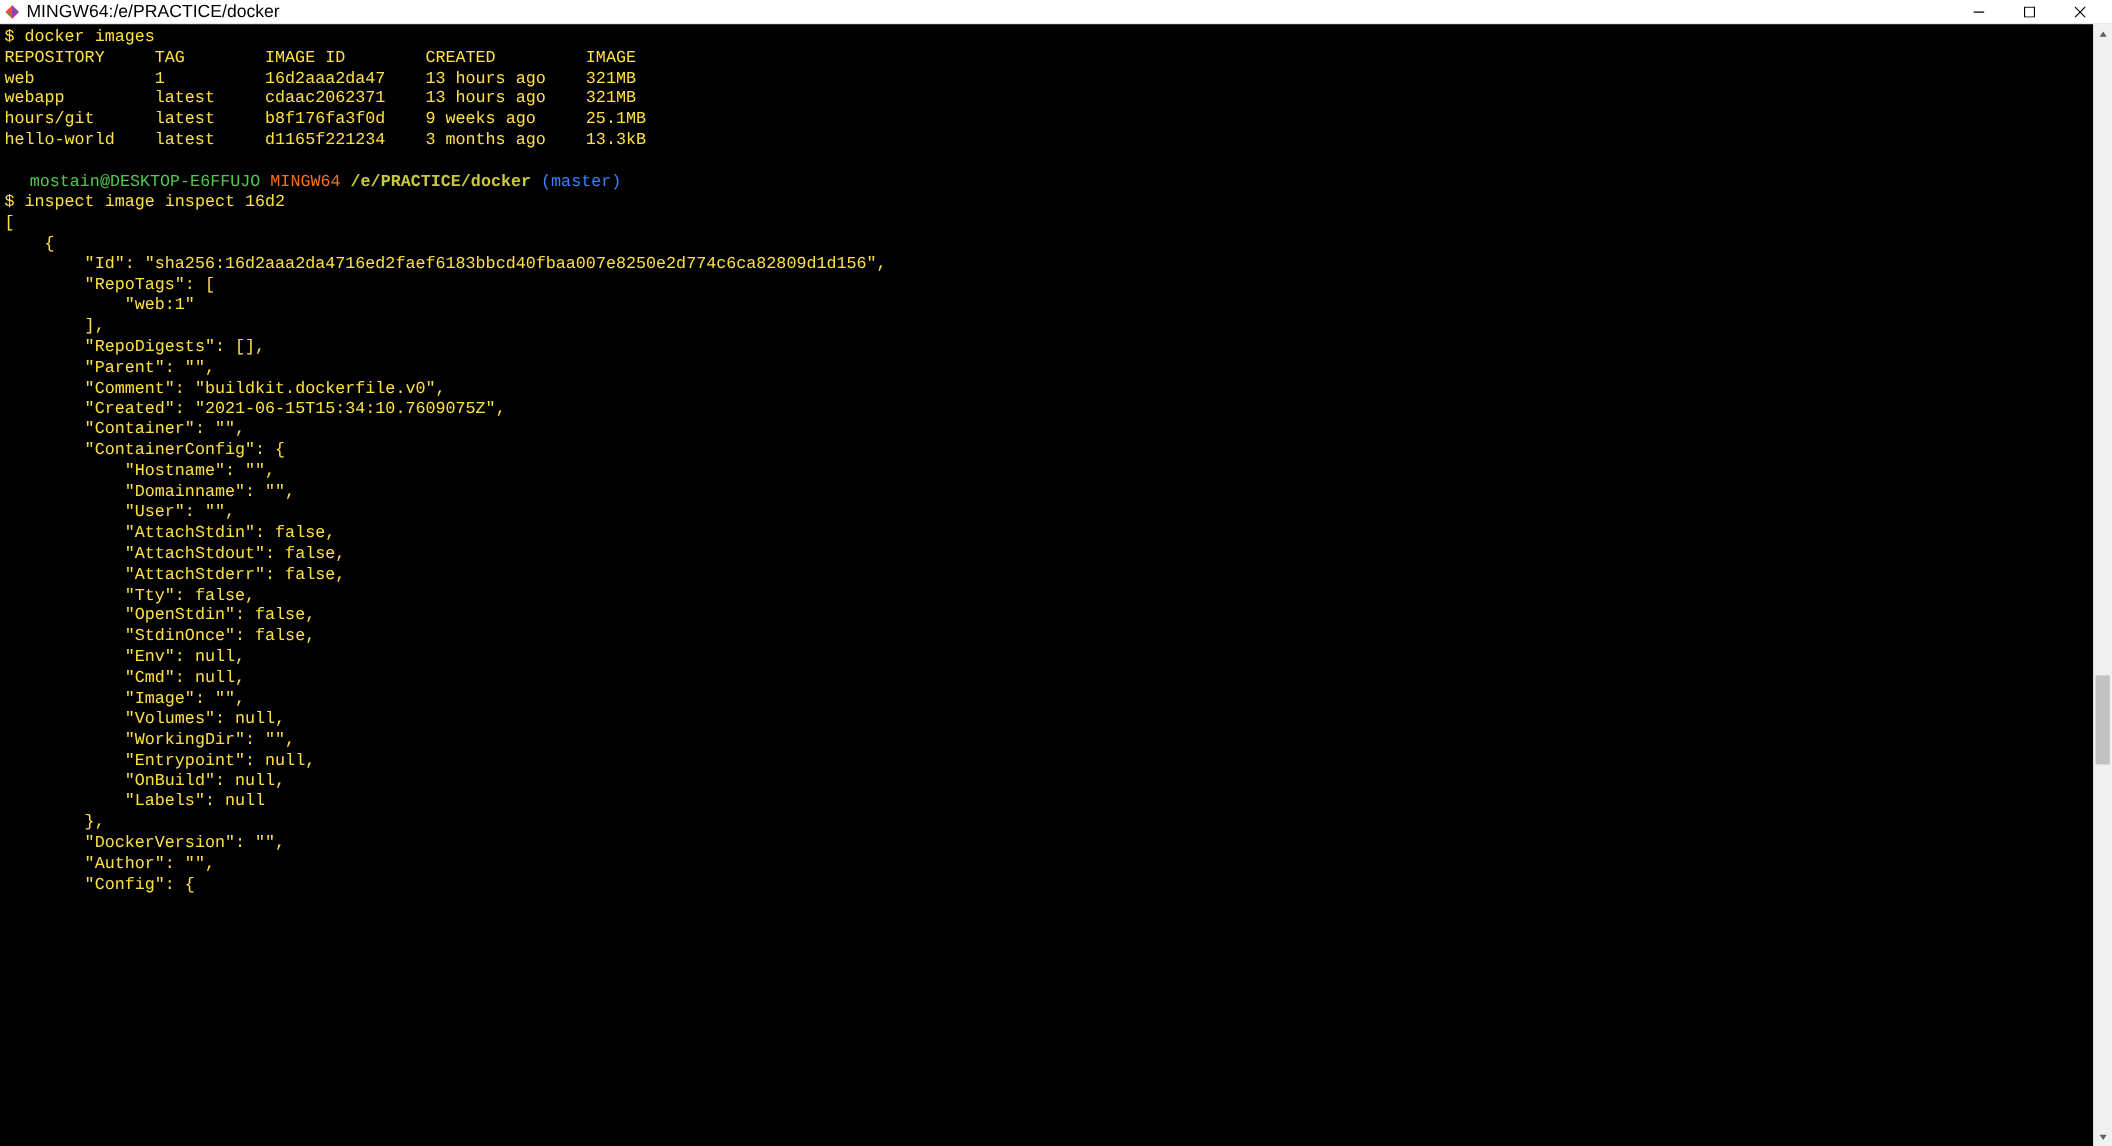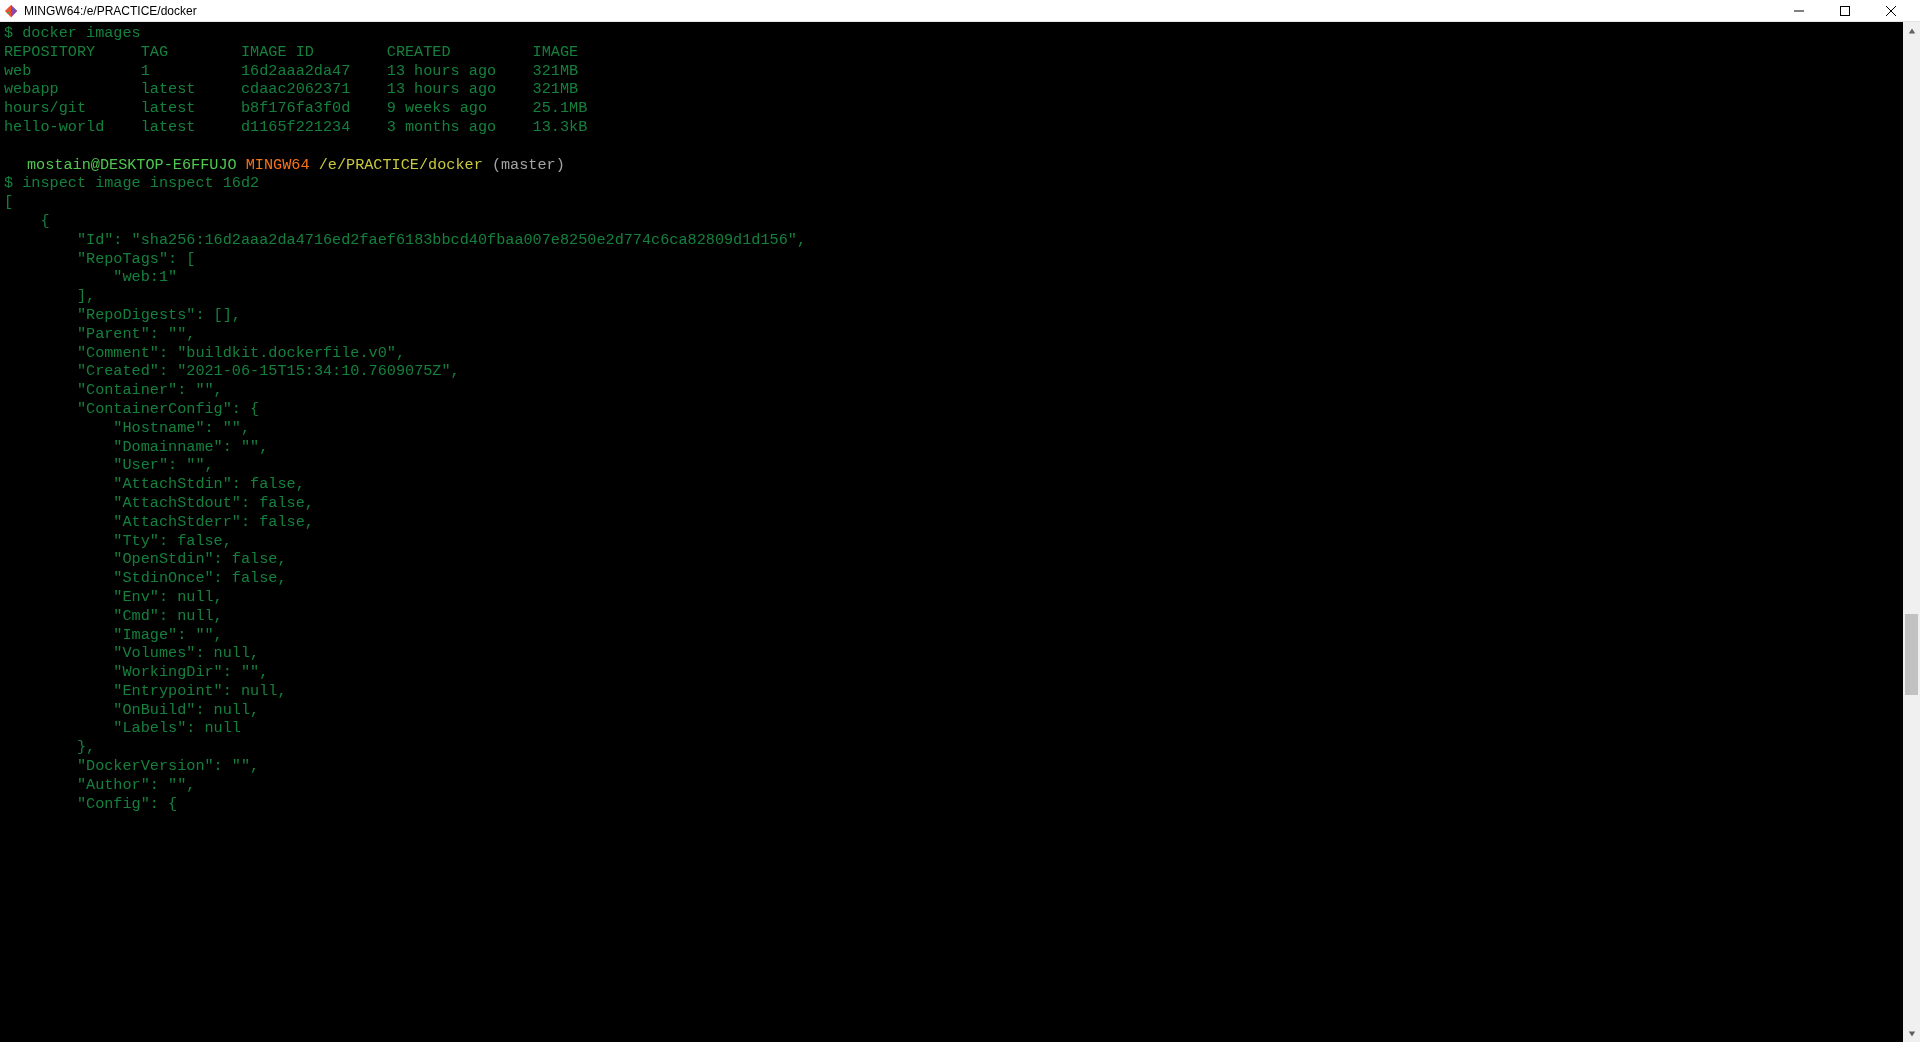--- a/index.html
+++ b/index.html
@@ -22,21 +22,21 @@
     color: #000;
     border-bottom: 1px solid #e5e5e5;
   }
   .titlebar-left { display: flex; align-items: center; gap: 6px; }
   .app-icon {
     width: 14px; height: 14px;
     display:inline-block;
     position:relative;
   }
   .app-icon svg { width:14px; height:14px; }
-  .title-text { font-size: 12px; }
+  .title-text { font-size: 16px; }
   .win-controls { display: flex; gap: 0; }
   .win-btn {
     width: 46px; height: 22px;
     display:flex; align-items:center; justify-content:center;
     color:#000;
     cursor:pointer;
   }
   .win-btn svg { width:10px; height:10px; }
   .terminal-wrap {
     position: relative;
@@ -67,23 +67,23 @@
   .scroll-arrow svg { width:8px; height:8px; }
   .scroll-thumb {
     position:absolute;
     left:2px; width:13px;
     top: 58%;
     height: 8%;
     background:#c2c2c2;
   }
   .c-green  { color: #4ec94e; padding-left: 23px; }
   .c-purple { color: #f97316; }
-  .c-yellow { color: #c9c93e; }
-  .c-cyan   { color: #a3a3a3; }
-  .c-white  { color: #15803d; margin-top: 48px; }
+  .c-yellow { color: #c9c93e; font-weight: bold; }
+  .c-cyan   { color: #3b82f6; }
+  .c-white  { color: #fde047; margin-top: 48px; }
 </style>
 </head>
 <body>
 
 <div class="titlebar">
   <div class="titlebar-left">
     <span class="app-icon">
       <svg viewBox="0 0 16 16">
         <rect x="1" y="1" width="14" height="14" fill="none"></rect>
         <polygon points="8,1 15,8 8,15 1,8" fill="#f34f29"></polygon>

